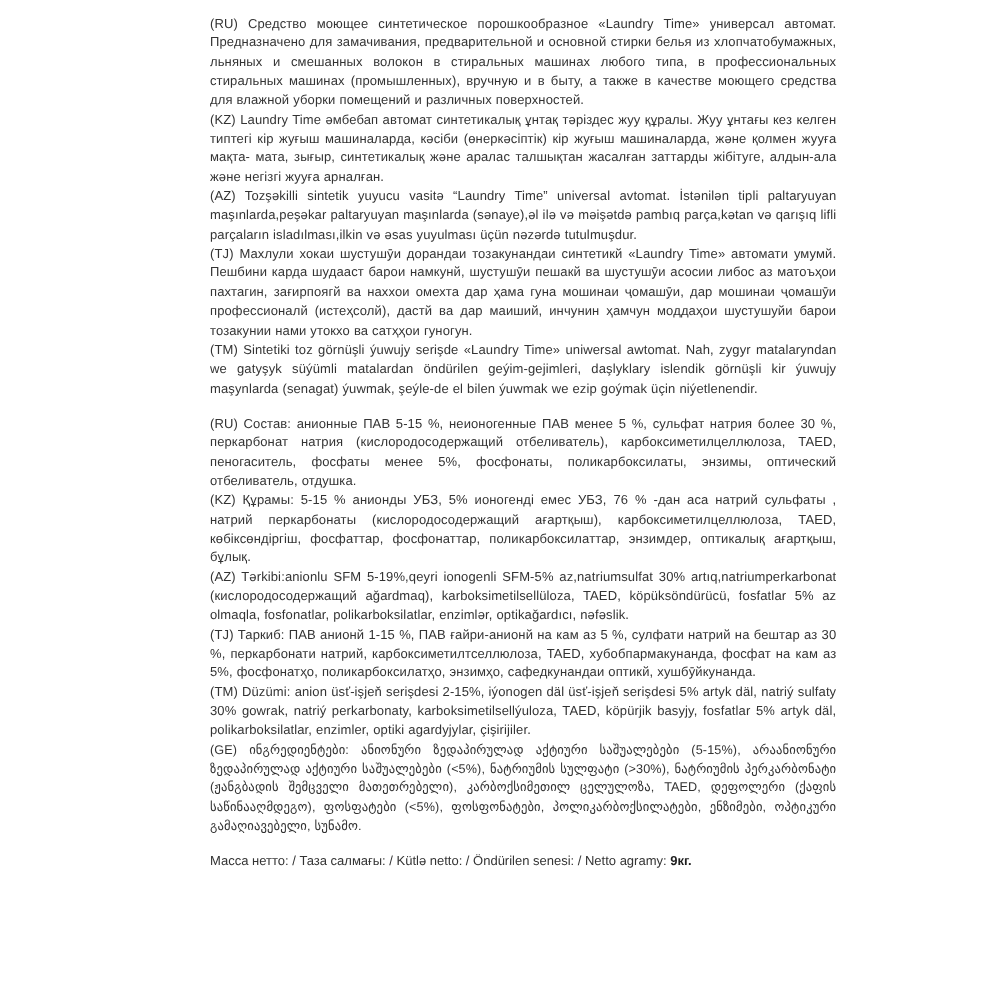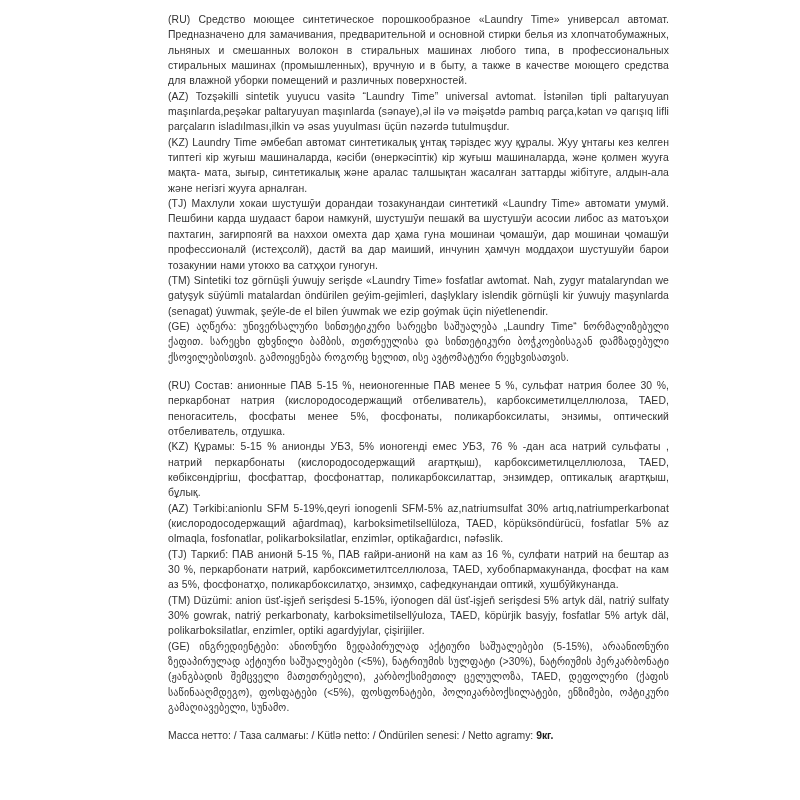--- a/index.html
+++ b/index.html
@@ -57,33 +57,32 @@
     margin-bottom: 14px;
   }
 </style>
 </head>
 <body>
 
 <div id="label-page">
 
   <section class="block">
     <p class="para">(RU) Средство моющее синтетическое порошкообразное «Laundry Time» универсал автомат. Предназначено для замачивания,  предварительной и основной стирки белья из хлопчатобумажных, льняных и смешанных волокон в стиральных машинах любого типа, в профессиональных стиральных машинах (промышленных), вручную и в быту, а также в качестве моющего средства для влажной уборки помещений и различных поверхностей.</p>
+    <p class="para">(KZ) Laundry Time әмбебап  автомат синтетикалық ұнтақ тәріздес жуу құралы. Жуу ұнтағы кез келген типтегі  кір жуғыш машиналарда, кәсіби (өнеркәсіптік) кір жуғыш машиналарда, және қолмен жууға мақта- мата, зығыр, синтетикалық және  аралас талшықтан жасалған заттарды жібітуге, алдын-ала және негізгі жууға  арналған.</p>
     <p class="para">(AZ) Tozşəkilli sintetik yuyucu vasitə “Laundry Time” universal avtomat. İstənilən tipli paltaryuyan maşınlarda,peşəkar paltaryuyan maşınlarda (sənaye),əl ilə və məişətdə pambıq parça,kətan və qarışıq lifli parçaların isladılması,ilkin və əsas yuyulması üçün nəzərdə tutulmuşdur.</p>
-    <p class="para">(KZ) Laundry Time әмбебап  автомат синтетикалық ұнтақ тәріздес жуу құралы. Жуу ұнтағы кез келген типтегі  кір жуғыш машиналарда, кәсіби (өнеркәсіптік) кір жуғыш машиналарда, және қолмен жууға мақта- мата, зығыр, синтетикалық және  аралас талшықтан жасалған заттарды жібітуге, алдын-ала және негізгі жууға  арналған.</p>
     <p class="para"> (TJ) Махлули хокаи шустушӯи дорандаи тозакунандаи синтетикй «Laundry Time» автомати умумй. Пешбини карда шудааст барои намкунй, шустушӯи пешакй ва шустушӯи асосии либос аз матоъҳои пахтагин, зағирпоягй ва наххои омехта дар ҳама гуна мошинаи ҷомашӯи, дар мошинаи ҷомашӯи профессионалй (истеҳсолй), дастй ва дар маиший, инчунин  ҳамчун  моддаҳои  шустушуйи  барои тозакунии  нами  утокхо ва сатҳҳои гуногун.</p>
-    <p class="para">(TM) Sintetiki  toz görnüşli ýuwujy serişde «Laundry Time»  fosfatlar awtomat. Nah, zygyr matalaryndan we  gatyşyk süýümli matalardan  öndürilen geýim-gejimleri, daşlyklary  islendik  görnüşli  kir ýuwujy maşynlarda (senagat) ýuwmak, şeýle-de  el bilen  ýuwmak we ezip goýmak üçin  niýetlenendir.</p>
-    <p class="para ge">(GE) აღწერა: უნივერსალური სინთეტიკური სარეცხი საშუალება „Laundry Time“ ნორმალიზებული ქაფით. სარეცხი  ფხვნილი  ბამბის,  თეთრეულისა  და  სინთეტიკური  ბოჭკოებისაგან  დამზადებული ქსოვილებისთვის. გამოიყენება როგორც ხელით, ისე ავტომატური რეცხვისათვის.</p>
+    <p class="para">(TM) Sintetiki  toz görnüşli ýuwujy serişde «Laundry Time»  uniwersal awtomat. Nah, zygyr matalaryndan we  gatyşyk süýümli matalardan  öndürilen geýim-gejimleri, daşlyklary  islendik  görnüşli  kir ýuwujy maşynlarda (senagat) ýuwmak, şeýle-de  el bilen  ýuwmak we ezip goýmak üçin  niýetlenendir.</p>
   </section>
 
   <section class="block">
     <p class="para">(RU)  Состав: анионные ПАВ  5-15 %, неионогенные ПАВ менее 5 %, сульфат натрия более 30 %, перкарбонат натрия (кислородосодержащий отбеливатель),  карбоксиметилцеллюлоза, TAED, пеногаситель, фосфаты менее 5%, фосфонаты,  поликарбоксилаты, энзимы,  оптический отбеливатель, отдушка.</p>
     <p class="para">(KZ) Құрамы: 5-15 % анионды УБЗ,  5%  ионогенді  емес УБЗ, 76 % -дан аса натрий сульфаты , натрий перкарбонаты (кислородосодержащий ағартқыш), карбоксиметилцеллюлоза, TAED, көбіксөндіргіш, фосфаттар,  фосфонаттар,  поликарбоксилаттар, энзимдер, оптикалық ағартқыш, бұлық.</p>
     <p class="para">(AZ) Tərkibi:anionlu SFM 5-19%,qeyri ionogenli SFM-5% az,natriumsulfat 30% artıq,natriumperkarbonat (кислородосодержащий ağardmaq), karboksimetilsellüloza, TAED, köpüksöndürücü, fosfatlar 5% az olmaqla, fosfonatlar, polikarboksilatlar, enzimlər, optikağardıcı, nəfəslik.</p>
-    <p class="para">(TJ) Таркиб: ПАВ анионй  5-15 %, ПАВ ғайри-анионй на кам аз 16 %, сулфати натрий на бештар аз 30 %, перкарбонати натрий, карбоксиметилтселлюлоза, TAED, хубобпармакунанда, фосфат на кам аз 5%, фосфонатҳо,  поликарбоксилатҳо, энзимҳо,  сафедкунандаи оптикй, хушбӯйкунанда.</p>
-    <p class="para">(TM) Düzümi:  anion üsť-işjeň serişdesi 5-15%, iýonogen däl üsť-işjeň serişdesi 5% artyk däl, natriý sulfaty 30% gowrak, natriý perkarbonaty, karboksimetilsellýuloza, TAED, köpürjik basyjy, fosfatlar 5% artyk däl, polikarboksilatlar, enzimler, optiki agardyjylar, çişirijiler.</p>
+    <p class="para">(TJ) Таркиб: ПАВ анионй  1-15 %, ПАВ ғайри-анионй на кам аз 5 %, сулфати натрий на бештар аз 30 %, перкарбонати натрий, карбоксиметилтселлюлоза, TAED, хубобпармакунанда, фосфат на кам аз 5%, фосфонатҳо,  поликарбоксилатҳо, энзимҳо,  сафедкунандаи оптикй, хушбӯйкунанда.</p>
+    <p class="para">(TM) Düzümi:  anion üsť-işjeň serişdesi 2-15%, iýonogen däl üsť-işjeň serişdesi 5% artyk däl, natriý sulfaty 30% gowrak, natriý perkarbonaty, karboksimetilsellýuloza, TAED, köpürjik basyjy, fosfatlar 5% artyk däl, polikarboksilatlar, enzimler, optiki agardyjylar, çişirijiler.</p>
     <p class="para ge">(GE)       ინგრედიენტები: ანიონური ზედაპირულად აქტიური საშუალებები (5-15%), არაანიონური ზედაპირულად აქტიური საშუალებები (&lt;5%), ნატრიუმის სულფატი (&gt;30%), ნატრიუმის პერკარბონატი (ჟანგბადის შემცველი მათეთრებელი), კარბოქსიმეთილ ცელულოზა, TAED, დეფოლერი (ქაფის საწინააღმდეგო), ფოსფატები (&lt;5%), ფოსფონატები, პოლიკარბოქსილატები, ენზიმები, ოპტიკური გამაღიავებელი, სუნამო.</p>
   </section>
 
   <section class="block" id="footer-weights">
     <p class="footer-line">
       <span>Масса нетто: / Таза салмағы: / Kütlə netto: / Öndürilen senesi: / Netto agramy:</span>
       <span class="bold">9кг.</span>
     </p>
 
   </section>

